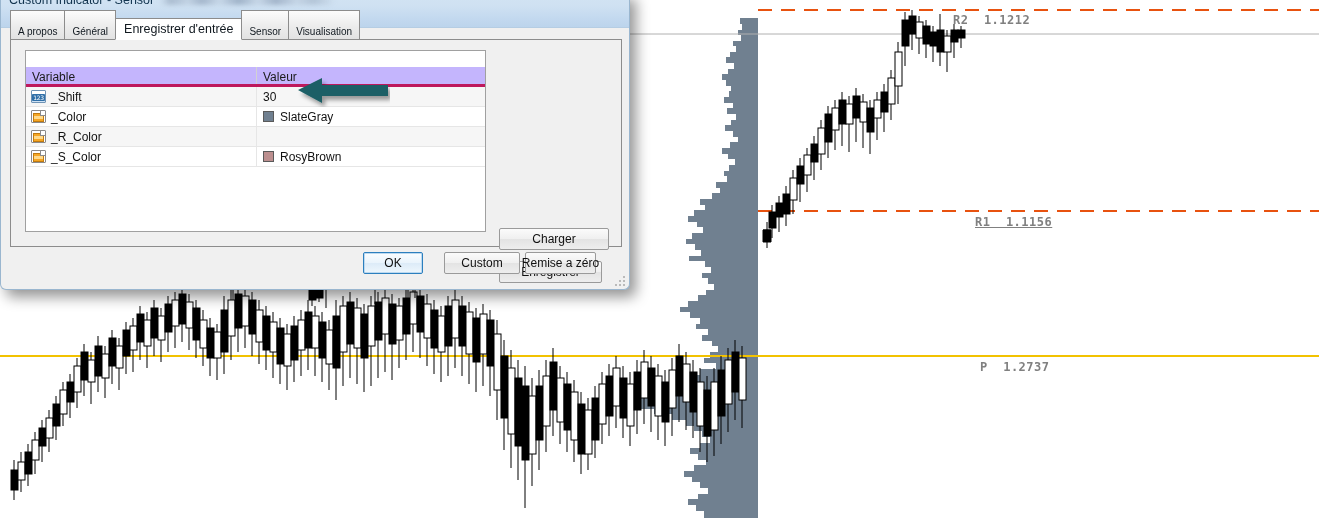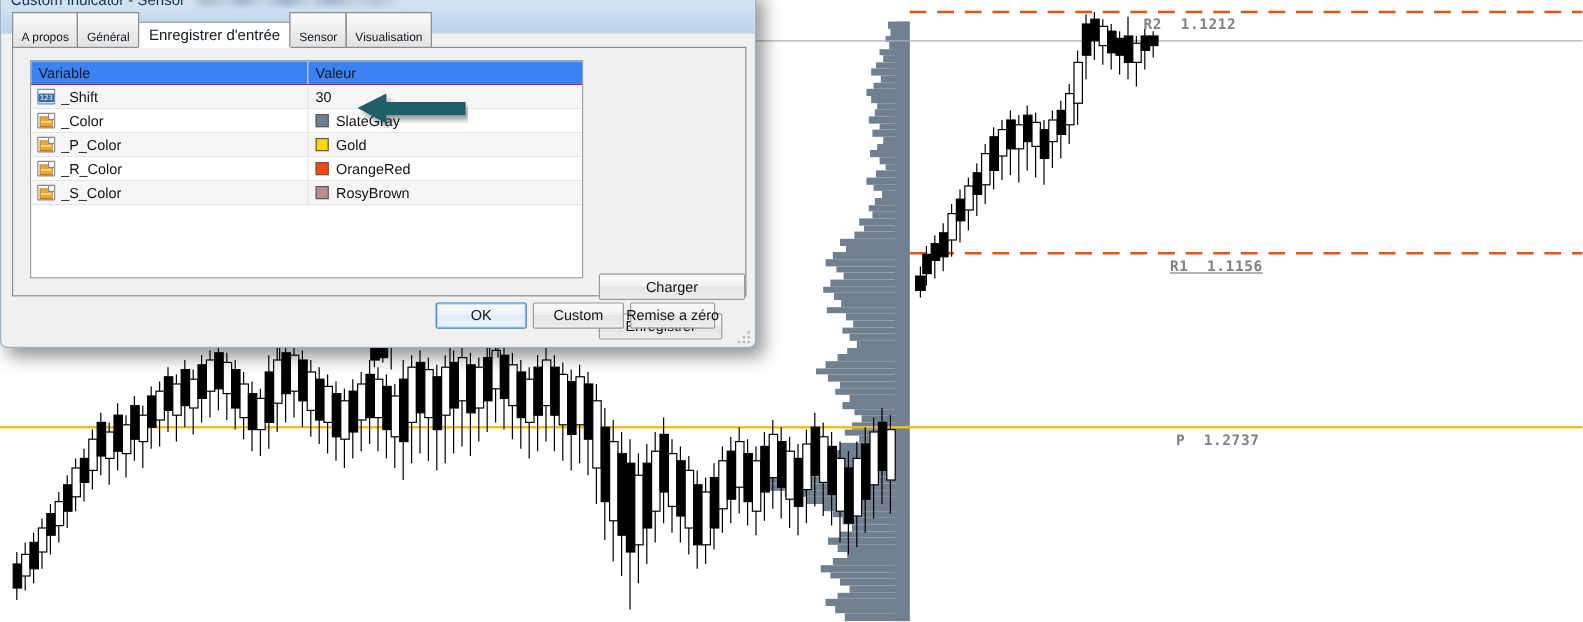--- a/index.html
+++ b/index.html
@@ -124,22 +124,23 @@
     position: absolute;
     left: 14px; top: 10px;
     width: 461px; height: 182px;
     background: #ffffff;
     border: 1px solid #a0a0a0;
     overflow: hidden;
   }
   #grid-header {
     display: flex;
     height: 20px;
-    background: #3b82f6;
-    border-bottom: 1px solid #be185d;
+    background: #c4b5fd;
+    border-bottom: 3px solid #be185d;
+    margin-top: 16px;
   }
   .gh {
     font-size: 12px;
     color: #1a1a1a;
     line-height: 20px;
     padding-left: 6px;
   }
   .gh.c1 { width: 231px; border-right: 1px solid #d2d2d2; }
   .gh.c2 { flex: 1; }
   .grow {
@@ -228,26 +229,26 @@
   
   .btn {
     font-size: 12px;
     color: #101010;
     background: linear-gradient(to bottom,#fbfbfb 0%,#f0f0f0 48%,#e3e3e3 50%,#eeeeee 100%);
     border: 1px solid #9a9a9a;
     border-radius: 2px;
     display: flex; align-items: center; justify-content: center;
     white-space: nowrap;
   }
-  #btn-charger { position: absolute; left: 488px; top: 188px; width: 122px; height: 22px; }
+  #btn-charger { position: absolute; left: 488px; top: 188px; width: 110px; height: 22px; }
   #btn-enregistrer { position: absolute; left: 488px; top: 221px; width: 103px; height: 22px; }
 
   
   #btn-ok {
-    position: absolute; left: 362px; top: 260px; width: 76px; height: 22px;
+    position: absolute; left: 362px; top: 260px; width: 60px; height: 22px;
     border: 1px solid #2c7fbe;
     box-shadow: 0 0 0 1px #bcd9f0 inset;
     background: linear-gradient(to bottom,#fafdff 0%,#eaf4fc 48%,#dcebf8 50%,#eef7fd 100%);
   }
   #btn-annuler { position: absolute; left: 443px; top: 260px; width: 76px; height: 22px; }
   #btn-remise  { position: absolute; left: 524px; top: 260px; width: 71px; height: 22px; }
 
   #resize-grip {
     position: absolute; right: 4px; bottom: 3px;
     width: 12px; height: 12px;
@@ -713,39 +714,25 @@
             <div class="gcell1">
               <span class="ic ic-clr"></span>
               <span class="var-label">_Color</span>
             </div>
             <div class="gcell2">
               <span class="swatch" style="background:#708090"></span>
               <span class="val-label">SlateGray</span>
             </div>
           </div>
 
-          <div class="grow">
-            <div class="gcell1">
-              <span class="ic ic-clr"></span>
-              <span class="var-label">_P_Color</span>
-            </div>
-            <div class="gcell2">
-              <span class="swatch" style="background:#FFD700"></span>
-              <span class="val-label">Gold</span>
-            </div>
-          </div>
 
           <div class="grow">
             <div class="gcell1">
               <span class="ic ic-clr"></span>
               <span class="var-label">_R_Color</span>
-            </div>
-            <div class="gcell2">
-              <span class="swatch" style="background:#FF4500"></span>
-              <span class="val-label">OrangeRed</span>
             </div>
           </div>
 
           <div class="grow">
             <div class="gcell1">
               <span class="ic ic-clr"></span>
               <span class="var-label">_S_Color</span>
             </div>
             <div class="gcell2">
               <span class="swatch" style="background:#BC8F8F"></span>

